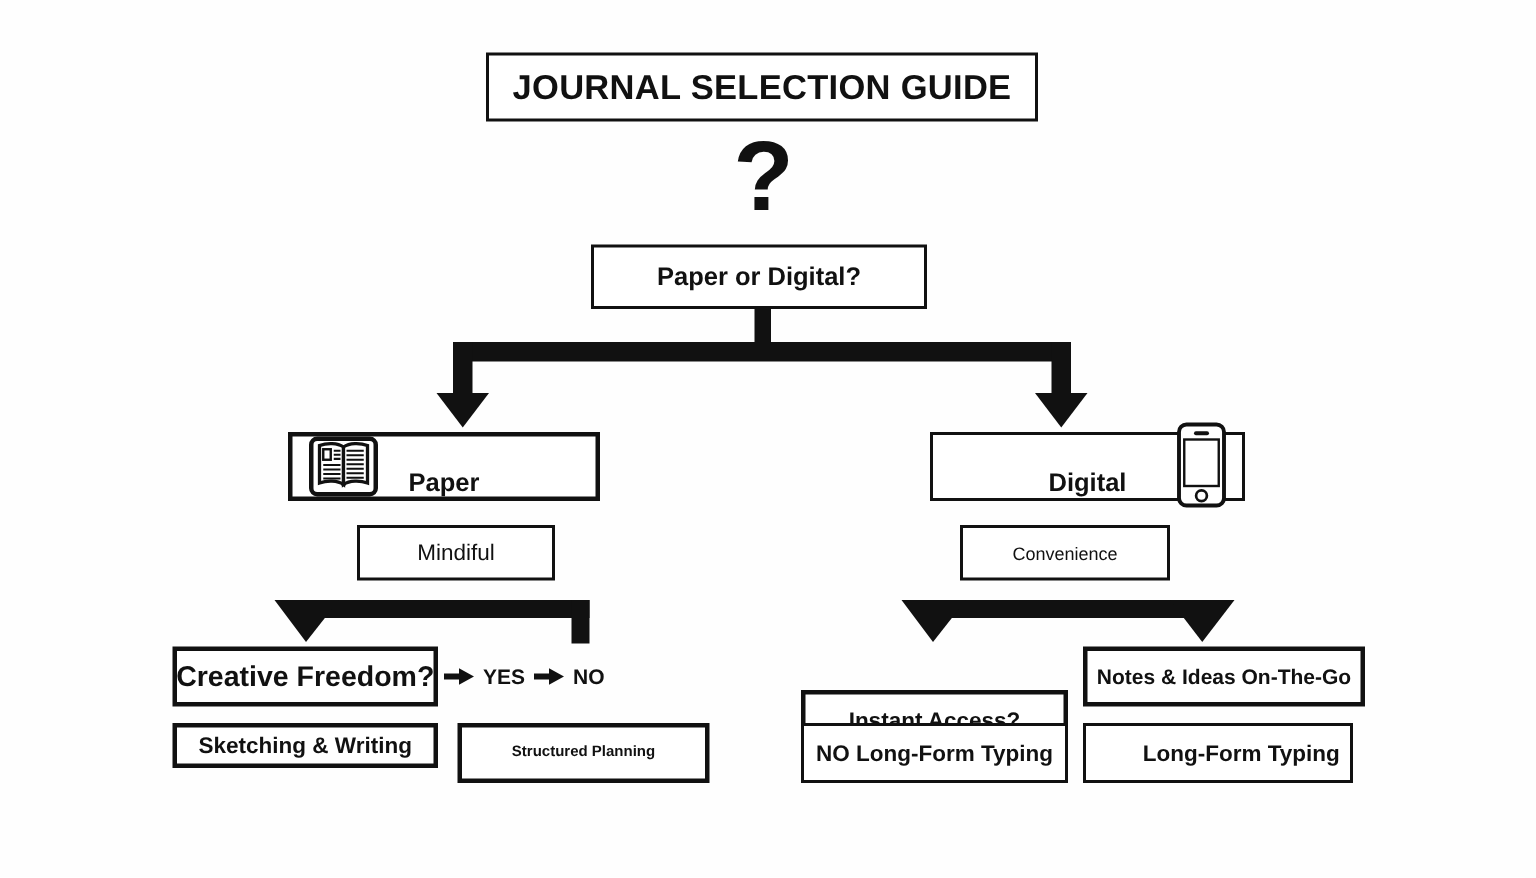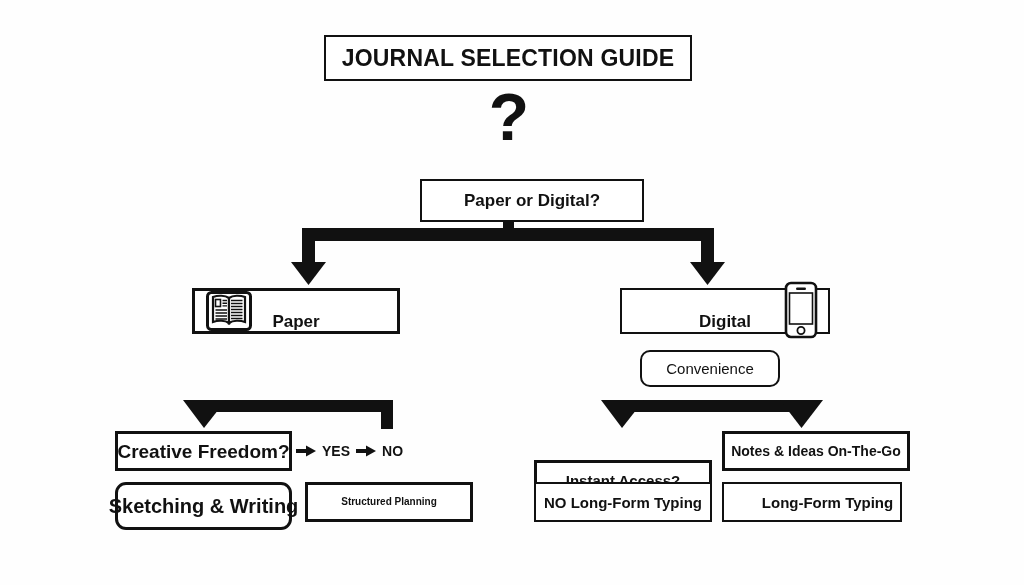--- a/index.html
+++ b/index.html
@@ -58,26 +58,25 @@
     align-items: center;
     justify-content: center;
     font-size: 66px;
     font-weight: bold;
     color: #111111;
     line-height: 1;
   }
 
   
   #root-box {
-    left: 420px;
+    left: 394px;
     top: 163px;
     width: 224px;
     height: 43px;
     font-size: 17px;
-    margin-top: 16px;
   }
 
   
   #paper-box {
     left: 192px;
     top: 288px;
     width: 208px;
     height: 46px;
     font-size: 17px;
   }
@@ -113,23 +112,22 @@
     width: 132px;
     height: 37px;
     font-size: 15px;
     font-weight: normal;
   }
   #convenience-box {
     left: 640px;
     top: 350px;
     width: 140px;
     height: 37px;
-    font-size: 15px;
+    font-size: 12px;
     font-weight: normal;
-    border-radius: 10px;
   }
 
   
   #creative-box {
     left: 115px;
     top: 431px;
     width: 177px;
     height: 40px;
     font-size: 19px;
   }
@@ -147,23 +145,22 @@
     width: 188px;
     height: 40px;
     font-size: 14px;
   }
 
   
   #sketching-box {
     left: 115px;
     top: 482px;
     width: 177px;
-    height: 48px;
-    font-size: 20px;
-    border-radius: 11px;
+    height: 30px;
+    font-size: 15px;
   }
   #structured-box {
     left: 305px;
     top: 482px;
     width: 168px;
     height: 40px;
     font-size: 10px;
     text-align: right;
   }
   #nolong-box {
@@ -262,20 +259,21 @@
 
     <path d="M16.5 11.5 L21 11.5 M16.5 14.2 L21 14.2 M16.5 16.9 L21 16.9" stroke="#111111" stroke-width="1.4" fill="none"></path>
 
     <path d="M9.5 21 L21 21 M9.5 24 L21 24 M9.5 27 L21 27 M9.5 30 L21 30" stroke="#111111" stroke-width="1.4" fill="none"></path>
 
     <path d="M25 11.5 L36.5 11.5 M25 14.5 L36.5 14.5 M25 17.5 L36.5 17.5
              M25 20.5 L36.5 20.5 M25 23.5 L36.5 23.5 M25 26.5 L36.5 26.5
              M25 29.5 L36.5 29.5" stroke="#111111" stroke-width="1.4" fill="none"></path>
   </svg>
 
+  <div class="box thin" id="mindful-box">Mindiful</div>
 
   <div class="box thick" id="creative-box">Creative Freedom?</div>
 
   <div id="yesno">
     <svg class="mini-arrow" viewBox="0 0 20 12" xmlns="http://www.w3.org/2000/svg">
       <rect x="0" y="4" width="11" height="4" fill="#111111"></rect>
       <polygon points="10,0.5 20,6 10,11.5" fill="#111111"></polygon>
     </svg>
     <span>YES</span>
     <svg class="mini-arrow" viewBox="0 0 20 12" xmlns="http://www.w3.org/2000/svg">

